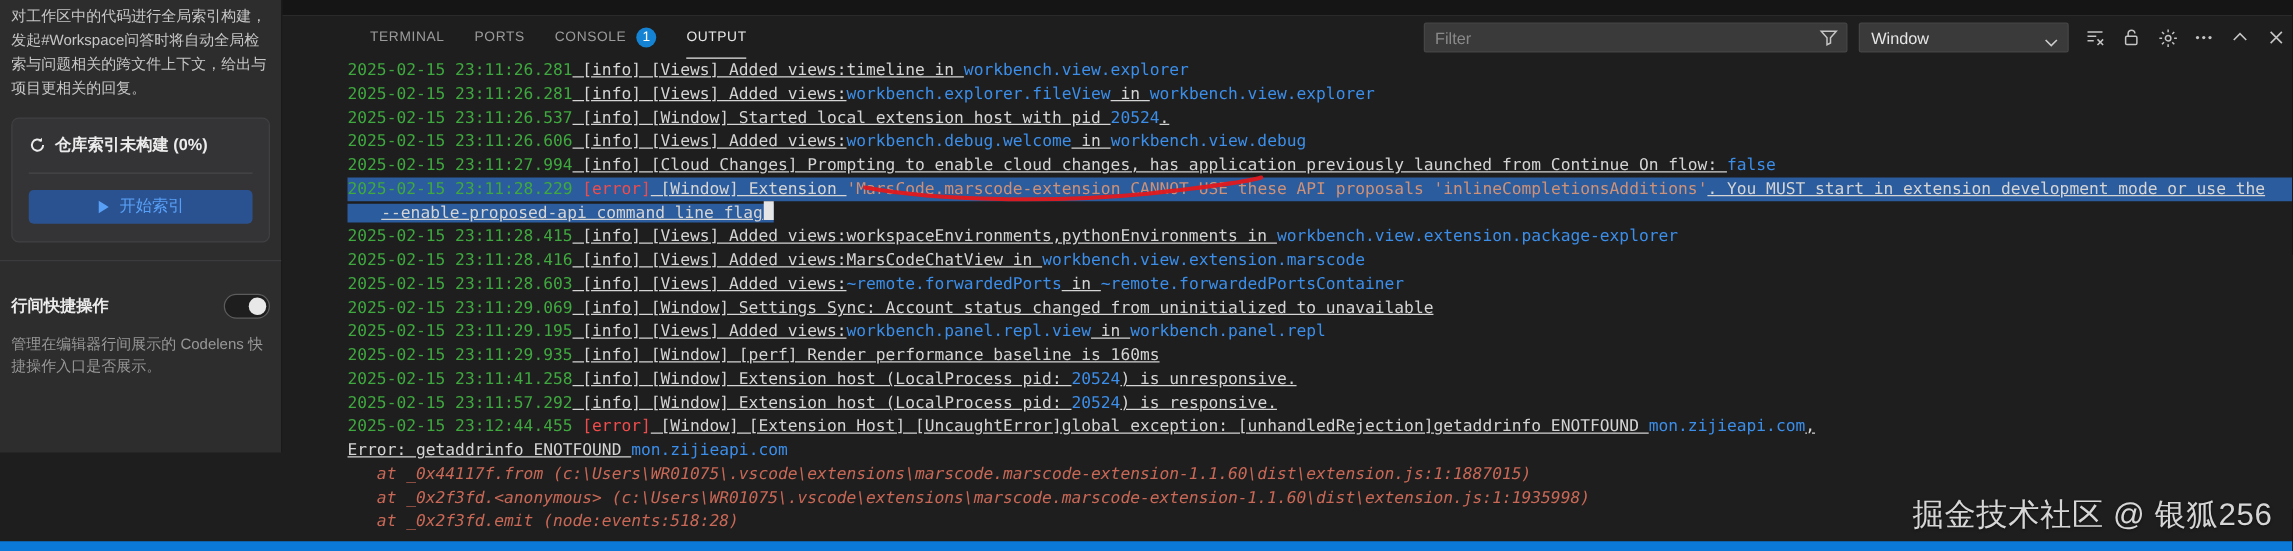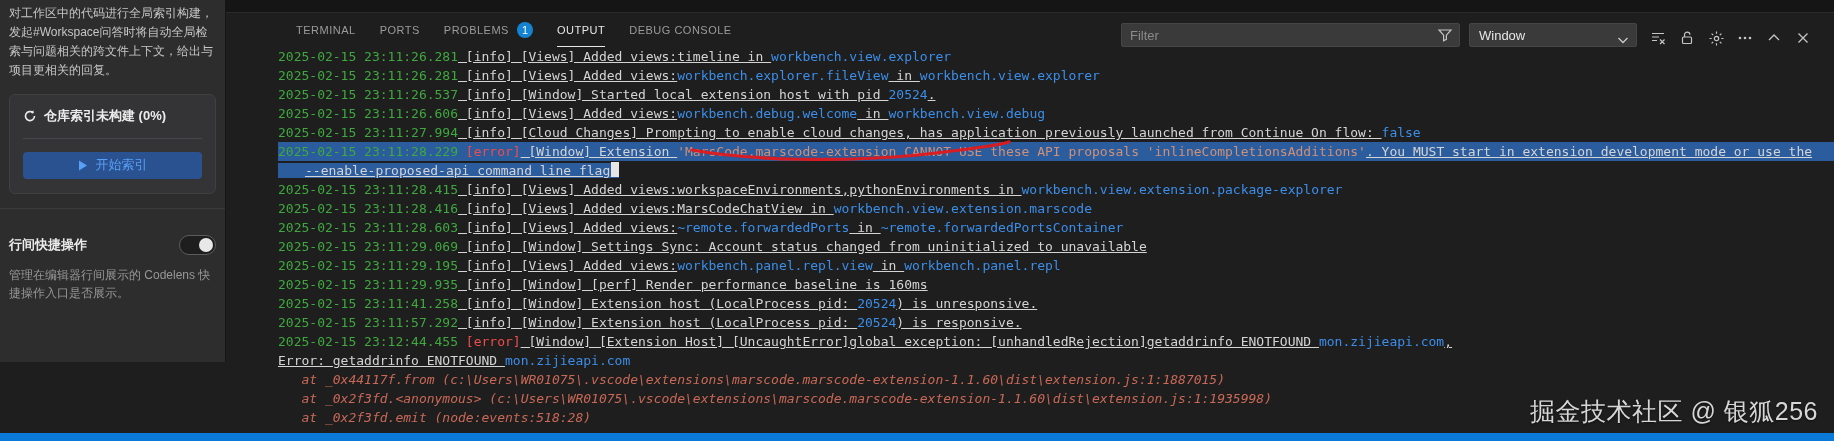--- a/index.html
+++ b/index.html
@@ -31,21 +31,21 @@
 
   
   .ghost-c{position:absolute;left:233px;top:228px;width:25px;height:25px;border:2px solid #5f5f5f;
            border-radius:50%;opacity:.38;}
   .ghost-a{position:absolute;left:238px;top:181px;width:16px;height:28px;border:2px solid transparent;
            border-left-color:#5f5f5f;border-radius:50%;opacity:.32;}
 
   
   .panel{position:absolute;left:226px;top:0;width:1608px;height:433px;background:#1e1e1e;}
   .top-strip{height:13px;background:#151515;border-bottom:1px solid #2a2a2a;}
-  .tabbar{height:34px;display:flex;align-items:flex-end;padding-left:70px;padding-right:22px;}
+  .tabbar{height:34px;display:flex;align-items:center;padding-left:70px;padding-right:4px;}
   .tab{height:100%;display:flex;align-items:center;margin-right:24px;font-size:11px;
        letter-spacing:.5px;color:#9b9b9b;cursor:pointer;border-bottom:1px solid transparent;}
   .tab.active{color:#e7e7e7;border-bottom-color:#e7e7e7;}
   .badge{margin-left:8px;width:16px;height:16px;border-radius:50%;background:#1583d3;color:#fff;
          font-size:11px;display:flex;align-items:center;justify-content:center;letter-spacing:0;}
   .hspacer{flex:1;}
   .filter-wrap{position:relative;}
   .filter-input{width:339px;height:24px;background:#3a3a3a;border:1px solid #454545;border-radius:2px;
                 color:#cccccc;font-size:13px;padding:0 28px 0 8px;outline:none;
                 font-family:"Liberation Sans",sans-serif;}
@@ -128,28 +128,25 @@
 
     <div class="tabbar">
       <div id="tabs" style="display:flex;height:100%;">
           <div class="tab">
             <span>TERMINAL</span>
           </div>
           <div class="tab">
             <span>PORTS</span>
           </div>
           <div class="tab">
-            <span>PROBLEMS</span>
+            <span>CONSOLE</span>
             <span class="badge">1</span>
           </div>
           <div class="tab active">
             <span>OUTPUT</span>
-          </div>
-          <div class="tab">
-            <span>DEBUG CONSOLE</span>
           </div>
         </div>
       <div class="hspacer"></div>
 
       <div class="filter-wrap">
         <input class="filter-input" type="text" placeholder="Filter" style="">
         <span class="funnel">
           <svg width="16" height="16" viewBox="0 0 16 16">
             <path d="M2 3 h12 l-4.6 5.2 v4.2 l-2.8 1.4 v-5.6 Z" fill="none" stroke="#c5c5c5" stroke-width="1.2"></path>
           </svg>

